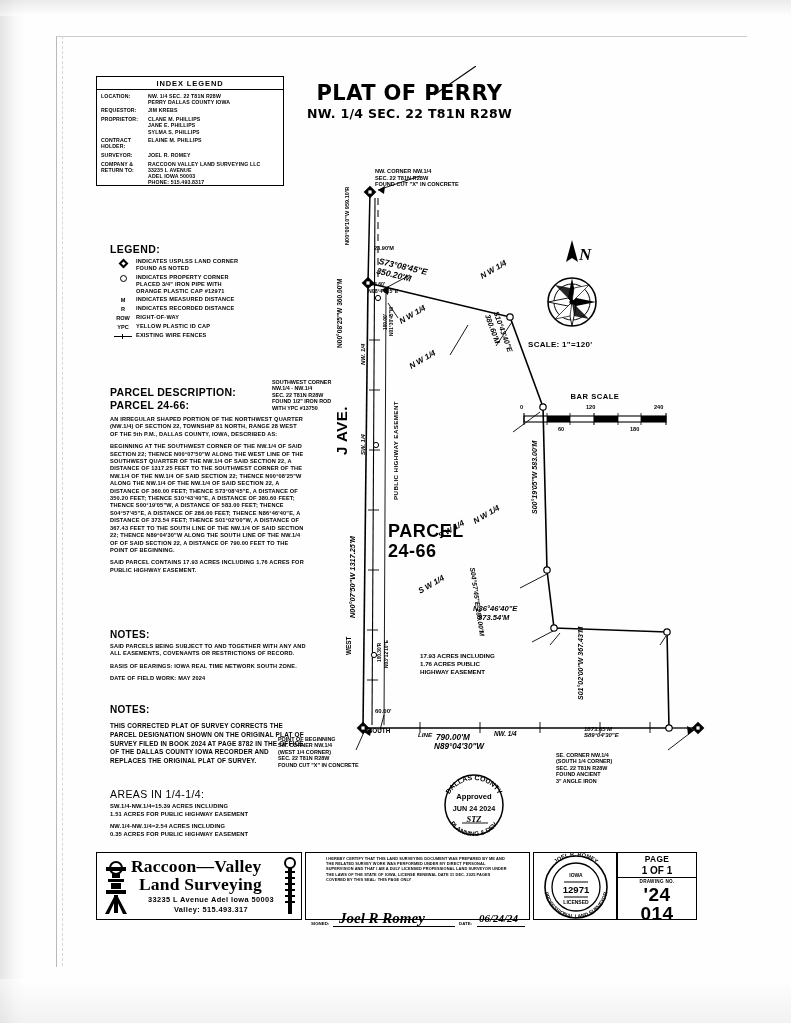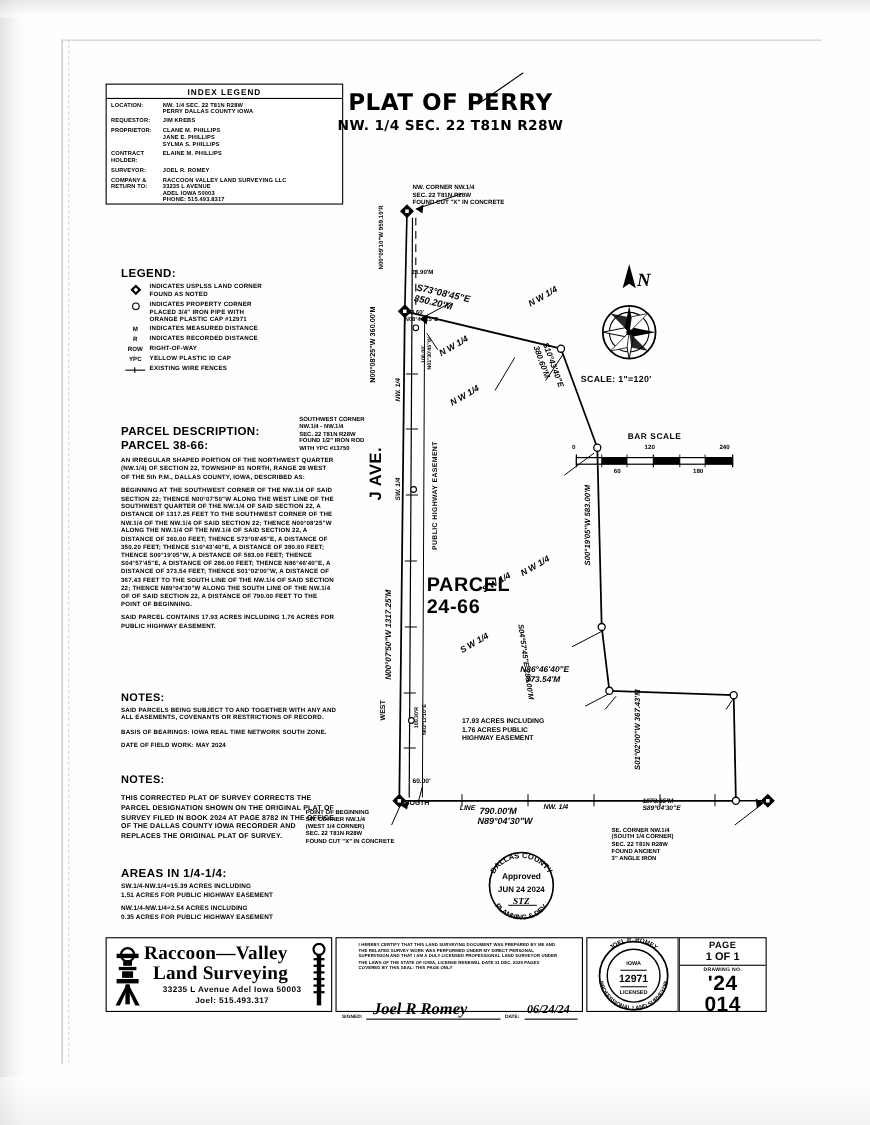--- a/index.html
+++ b/index.html
@@ -46,21 +46,21 @@
   }
   .fold-line {
     position: absolute; left: 62px; top: 36px; width: 0; height: 930px;
     border-left: 1px dashed #d6d6d6;
   }
 
   
   .index-legend {
     position: absolute;
     left: 96px; top: 76px;
-    width: 216px; height: 110px;
+    width: 188px; height: 110px;
     border: 1.6px solid #000;
     box-sizing: border-box;
     background: #fff;
   }
   .index-legend-title {
     text-align: center;
     font-size: 7.5px;
     font-weight: bold;
     letter-spacing: .9px;
     border-bottom: 1.4px solid #000;
@@ -160,21 +160,21 @@
 
   .notes-wrap { position: absolute; left: 110px; top: 628px; width: 196px; }
   .notes-wrap2 { position: absolute; left: 110px; top: 703px; width: 196px; }
   .nt-h { font-size: 10px; font-weight: bold; letter-spacing: .3px; line-height: 13px; margin-bottom: 2px; }
   .nt-body { font-size: 5.6px; font-weight: bold; line-height: 7.4px; letter-spacing: .18px; }
   .nt-body p { margin: 0 0 5px 0; }
   .nt-body2 { font-size: 6.4px; font-weight: bold; line-height: 8.6px; letter-spacing: .18px; }
 
   
   .areas-wrap { position: absolute; left: 110px; top: 788px; width: 210px; }
-  .areas-h { font-size: 10.5px; font-weight: bold; letter-spacing: .4px; line-height: 13px; margin-bottom: 2px; }
+  .areas-h { font-size: 10.5px; font-weight: normal; letter-spacing: .4px; line-height: 13px; margin-bottom: 2px; }
   .areas-body { font-size: 5.8px; font-weight: bold; line-height: 7.6px; letter-spacing: .15px; }
   .areas-body p { margin: 0 0 5px 0; }
 
   
   .north-arrow { position: absolute; left: 530px; top: 238px; width: 84px; height: 110px; }
   .scale-text {
     position: absolute; left: 528px; top: 340px;
     font-size: 8px; font-weight: bold; letter-spacing: .3px;
   }
 
@@ -361,21 +361,21 @@
     </div>
 
     <div class="lg-row">
       <div class="lg-sym"><span class="sym-fence"></span></div>
       <div class="lg-txt">EXISTING WIRE FENCES</div>
     </div>
   </div>
 
   <div class="pd-wrap">
     <div class="pd-h1">PARCEL DESCRIPTION:</div>
-    <div class="pd-h2">PARCEL 38-66:</div>
+    <div class="pd-h2">PARCEL 24-66:</div>
     <div class="pd-body">
       <p>AN IRREGULAR SHAPED PORTION OF THE NORTHWEST QUARTER (NW.1/4) OF SECTION 22, TOWNSHIP 81 NORTH, RANGE 28 WEST OF THE 5th P.M., DALLAS COUNTY, IOWA, DESCRIBED AS:</p>
       <p>BEGINNING AT THE SOUTHWEST CORNER OF THE NW.1/4 OF SAID SECTION 22; THENCE N00°07'50"W ALONG THE WEST LINE OF THE SOUTHWEST QUARTER OF THE NW.1/4 OF SAID SECTION 22, A DISTANCE OF 1317.25 FEET TO THE SOUTHWEST CORNER OF THE NW.1/4 OF THE NW.1/4 OF SAID SECTION 22; THENCE N00°08'25"W ALONG THE NW.1/4 OF THE NW.1/4 OF SAID SECTION 22, A DISTANCE OF 360.00 FEET; THENCE S73°08'45"E, A DISTANCE OF 350.20 FEET; THENCE S10°43'40"E, A DISTANCE OF 380.60 FEET; THENCE S00°19'05"W, A DISTANCE OF 583.00 FEET; THENCE S04°57'45"E, A DISTANCE OF 286.00 FEET; THENCE N86°46'40"E, A DISTANCE OF 373.54 FEET; THENCE S01°02'00"W, A DISTANCE OF 367.43 FEET TO THE SOUTH LINE OF THE NW.1/4 OF SAID SECTION 22; THENCE N89°04'30"W ALONG THE SOUTH LINE OF THE NW.1/4 OF OF SAID SECTION 22, A DISTANCE OF 790.00 FEET TO THE POINT OF BEGINNING.</p>
       <p>SAID PARCEL CONTAINS 17.93 ACRES INCLUDING 1.76 ACRES FOR PUBLIC HIGHWAY EASEMENT.</p>
     </div>
   </div>
 
   <div class="notes-wrap">
     <div class="nt-h">NOTES:</div>
     <div class="nt-body">
@@ -704,21 +704,21 @@
         <rect x="11" y="14" width="8" height="5" fill="#000"></rect>
         <rect x="7" y="20" width="16" height="3" fill="#000"></rect>
         <rect x="10" y="24" width="10" height="6" fill="#000"></rect>
         <rect x="5" y="31" width="20" height="4" fill="#000"></rect>
         <path d="M14 36 L4 55 L8 55 L15 40 L22 55 L26 55 L16 36 Z" fill="#000"></path>
         <rect x="13" y="36" width="4" height="18" fill="#000"></rect>
       </svg>
       <div class="logo-l1">Raccoon—Valley</div>
       <div class="logo-l2">Land Surveying</div>
       <div class="logo-l3">33235 L Avenue Adel Iowa 50003</div>
-      <div class="logo-l4">Joel: 515.493.317</div>
+      <div class="logo-l4">Valley: 515.493.317</div>
       <svg class="logo-rod" viewBox="0 0 14 60">
         <circle cx="7" cy="6" r="5" fill="none" stroke="#000" stroke-width="2"></circle>
         <rect x="5" y="11" width="4" height="46" fill="#000"></rect>
         <rect x="2" y="14" width="10" height="2" fill="#000"></rect>
         <rect x="2" y="20" width="10" height="2" fill="#000"></rect>
         <rect x="2" y="26" width="10" height="2" fill="#000"></rect>
         <rect x="2" y="32" width="10" height="2" fill="#000"></rect>
         <rect x="2" y="38" width="10" height="2" fill="#000"></rect>
         <rect x="2" y="44" width="10" height="2" fill="#000"></rect>
       </svg>

